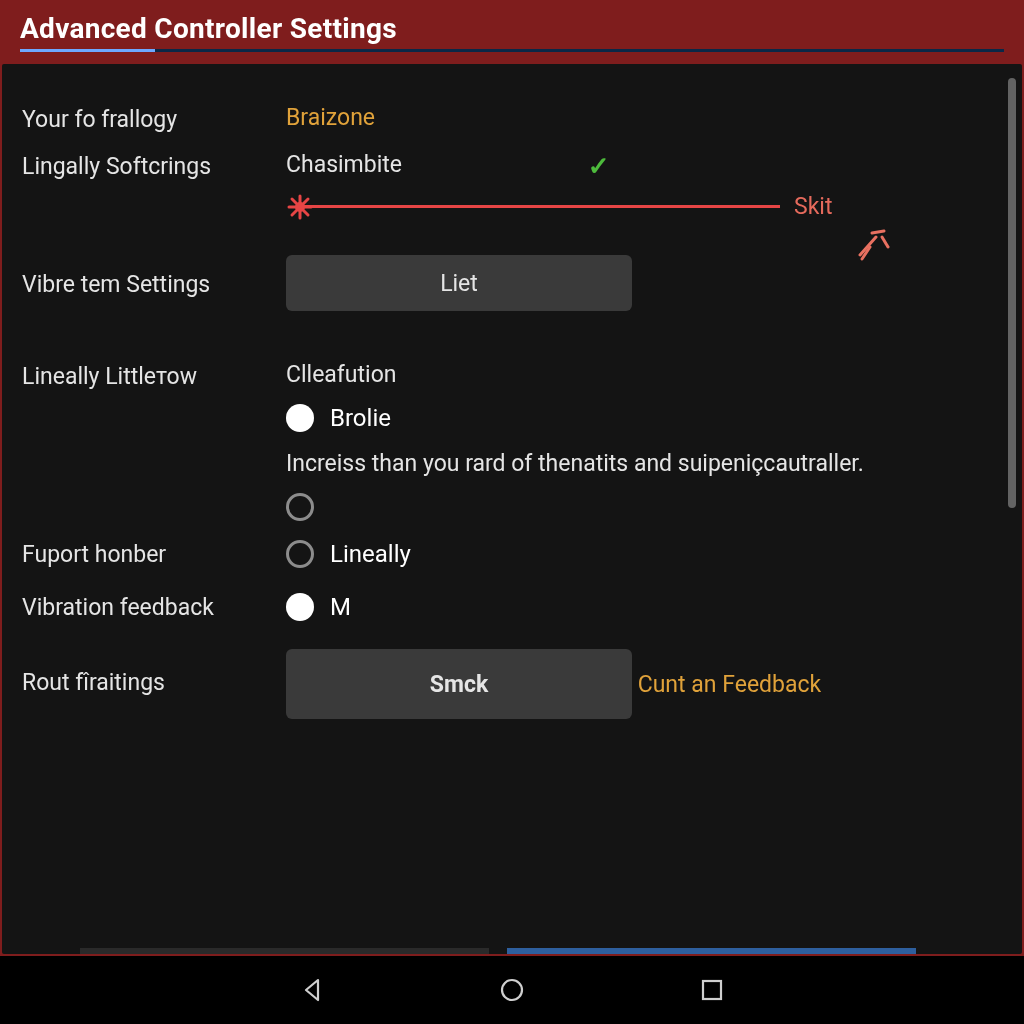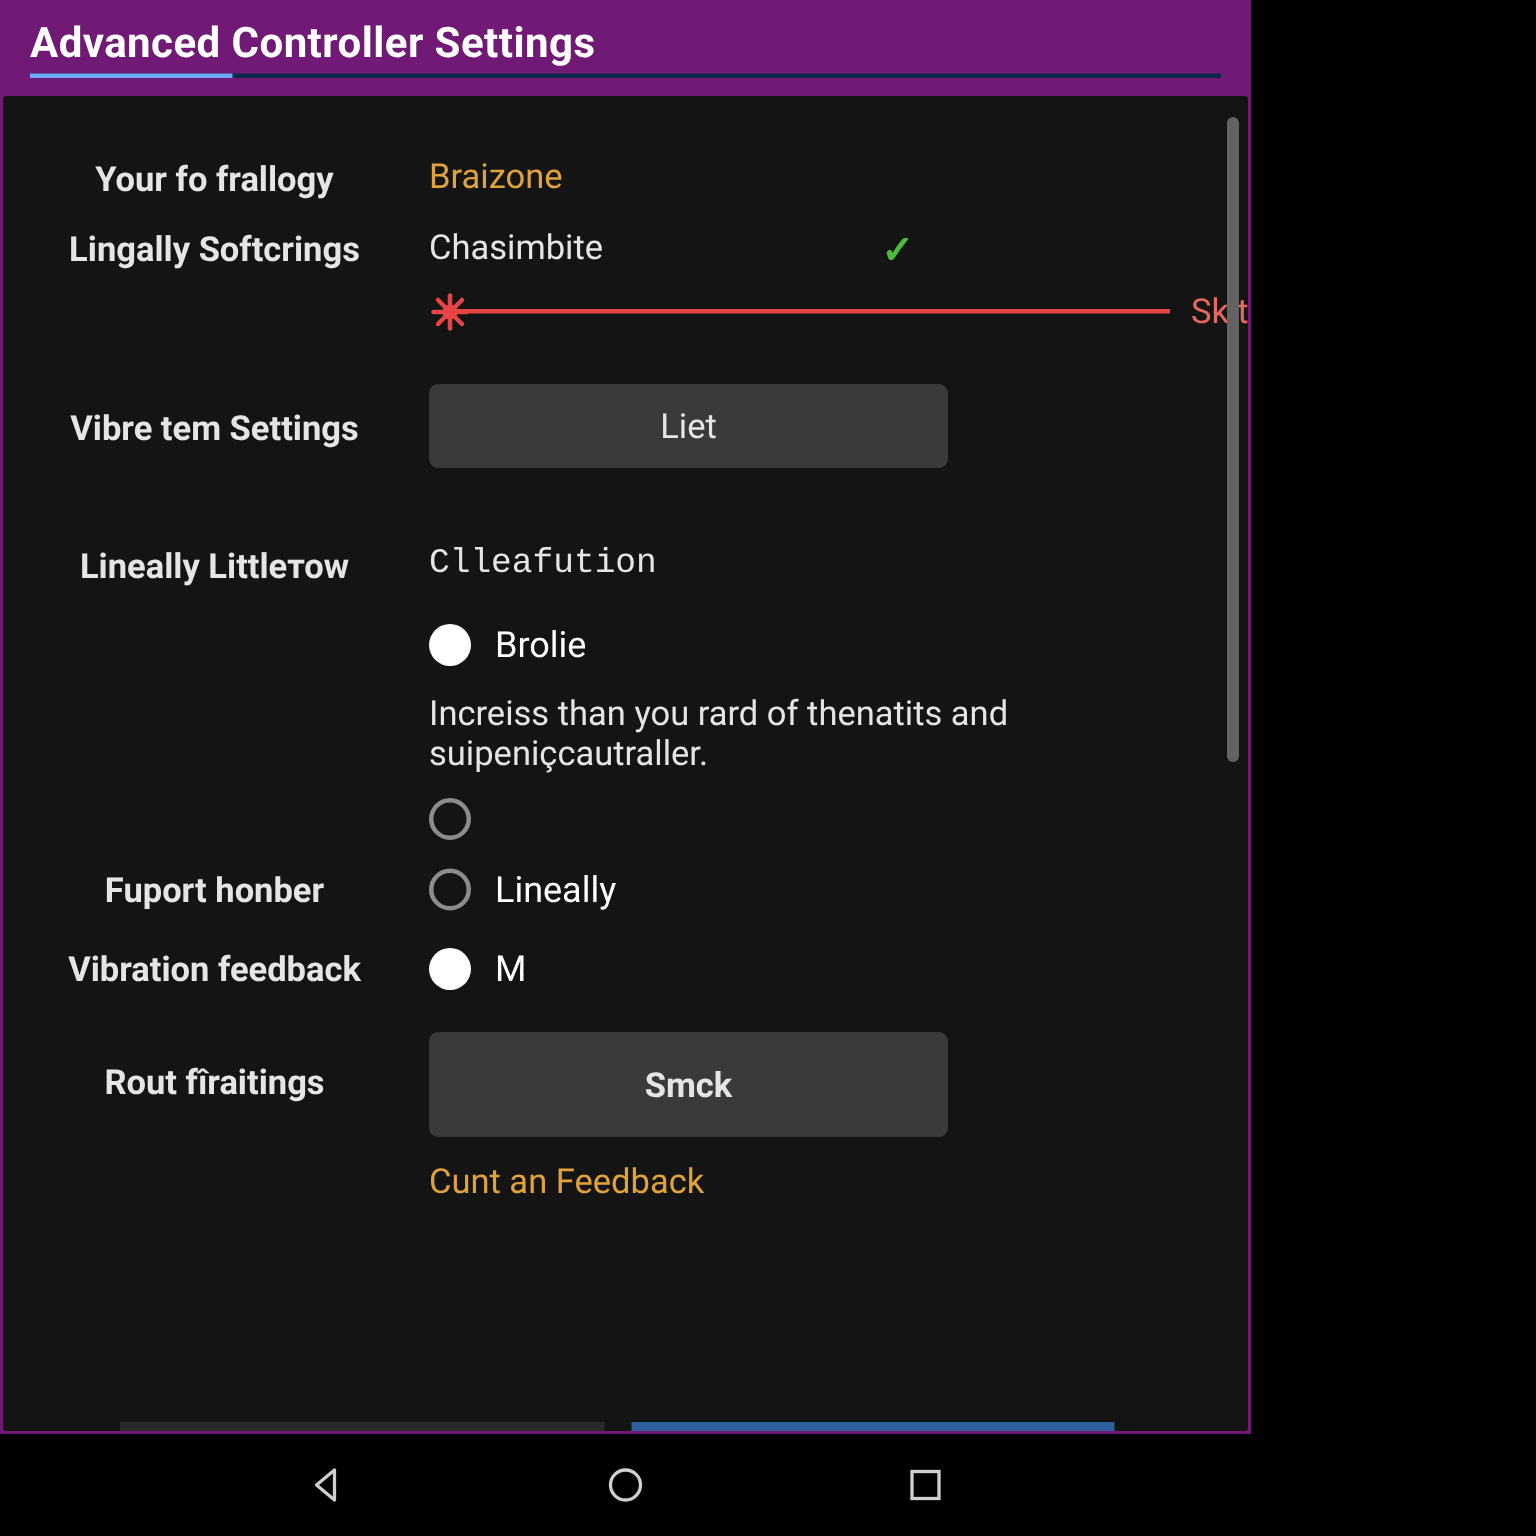--- a/index.html
+++ b/index.html
@@ -1,43 +1,43 @@
 <!DOCTYPE html>
 <html><head>
 <meta charset="utf-8">
 <style>
   * { box-sizing: border-box; margin: 0; padding: 0; }
   html, body { width: 1024px; height: 1024px; background: #000; font-family: -apple-system, "Segoe UI", Roboto, Arial, sans-serif; overflow: hidden; }
-  .app { width: 834px; height: 1024px; background: #701a75; display: flex; flex-direction: column; }
+  .app { width: 1024px; height: 1024px; background: #7f1d1d; display: flex; flex-direction: column; }
   .title-bar { padding: 12px 20px 12px 20px; }
   .title-bar h1 { color: #fff; font-size: 28px; font-weight: 700; letter-spacing: .3px; }
   .accent-strip { position: relative; height: 3px; background: linear-gradient(to right, #0a2847 0%, #0a2847 100%); margin-top: 4px; }
   .accent-strip .lit { position: absolute; left: 0; top: 0; height: 3px; width: 135px; background: #6ea8ff; }
   .content-frame { position: relative; flex: 1; margin: 0 2px 2px 2px; border-radius: 2px; overflow: hidden; }
   .scroll { position: absolute; inset: 0; background: #141414; padding: 40px 30px 30px 20px; overflow: hidden; }
   .scrollbar { position: absolute; right: 6px; top: 14px; width: 8px; height: 430px; background: #636363; border-radius: 4px; }
 
   .row { display: flex; align-items: flex-start; margin-bottom: 18px; }
-  .lbl { width: 248px; text-align: center; color: #e5e5e5; font-size: 23px; padding-top: 2px; padding-right: 6px; font-weight: bold; }
+  .lbl { width: 248px; text-align: left; color: #e5e5e5; font-size: 23px; padding-top: 2px; padding-right: 6px; }
   .val { flex: 1; padding-left: 16px; color: #e5e5e5; font-size: 23px; }
   .gold { color: #e0a23a; }
   .checkmark { display: inline-block; margin-left: 180px; color: #4dbb3c; font-size: 26px; font-weight: 700; vertical-align: middle; }
 
   .slider-wrap { position: relative; margin: 10px 0 0 0; height: 34px; }
   .slider-track { position: absolute; top: 14px; left: 14px; width: 480px; height: 3px; background: #e64545; }
   .slider-knob { position: absolute; top: 2px; left: 0px; width: 28px; height: 28px; }
   .slider-knob svg { width: 28px; height: 28px; }
   .slider-endlabel { position: absolute; left: 508px; top: 2px; color: #e56a5c; font-size: 23px; }
 
   .btn { display: inline-flex; align-items: center; justify-content: center; width: 346px; height: 56px; background: #3a3a3a; color: #e5e5e5; font-size: 23px; border-radius: 6px; text-align: right; }
   .btn.tall { height: 70px; font-weight: bold; }
   .spark { position: absolute; left: 584px; top: -30px; width: 40px; height: 40px; }
   .spark svg { width: 40px; height: 40px; }
 
-  .subhead { color: #e5e5e5; font-size: 23px; margin-bottom: 28px; font-family: Liberation Mono, monospace; }
+  .subhead { color: #e5e5e5; font-size: 23px; margin-bottom: 16px; }
   .desc { color: #e5e5e5; font-size: 23px; margin: 18px 0 16px 0; }
 
   .radio-row { display: flex; align-items: center; margin: 10px 0 18px 0; }
   .radio { width: 28px; height: 28px; border-radius: 50%; margin-right: 16px; flex-shrink: 0; }
   .radio.filled { background: #fff; }
   .radio.ring { border: 3px solid #8c8c8c; }
   .radio-row span { color: #fff; font-size: 24px; }
 
   .link { color: #e0a23a; font-size: 23px; margin-top: 16px; display: inline-block; }
 

